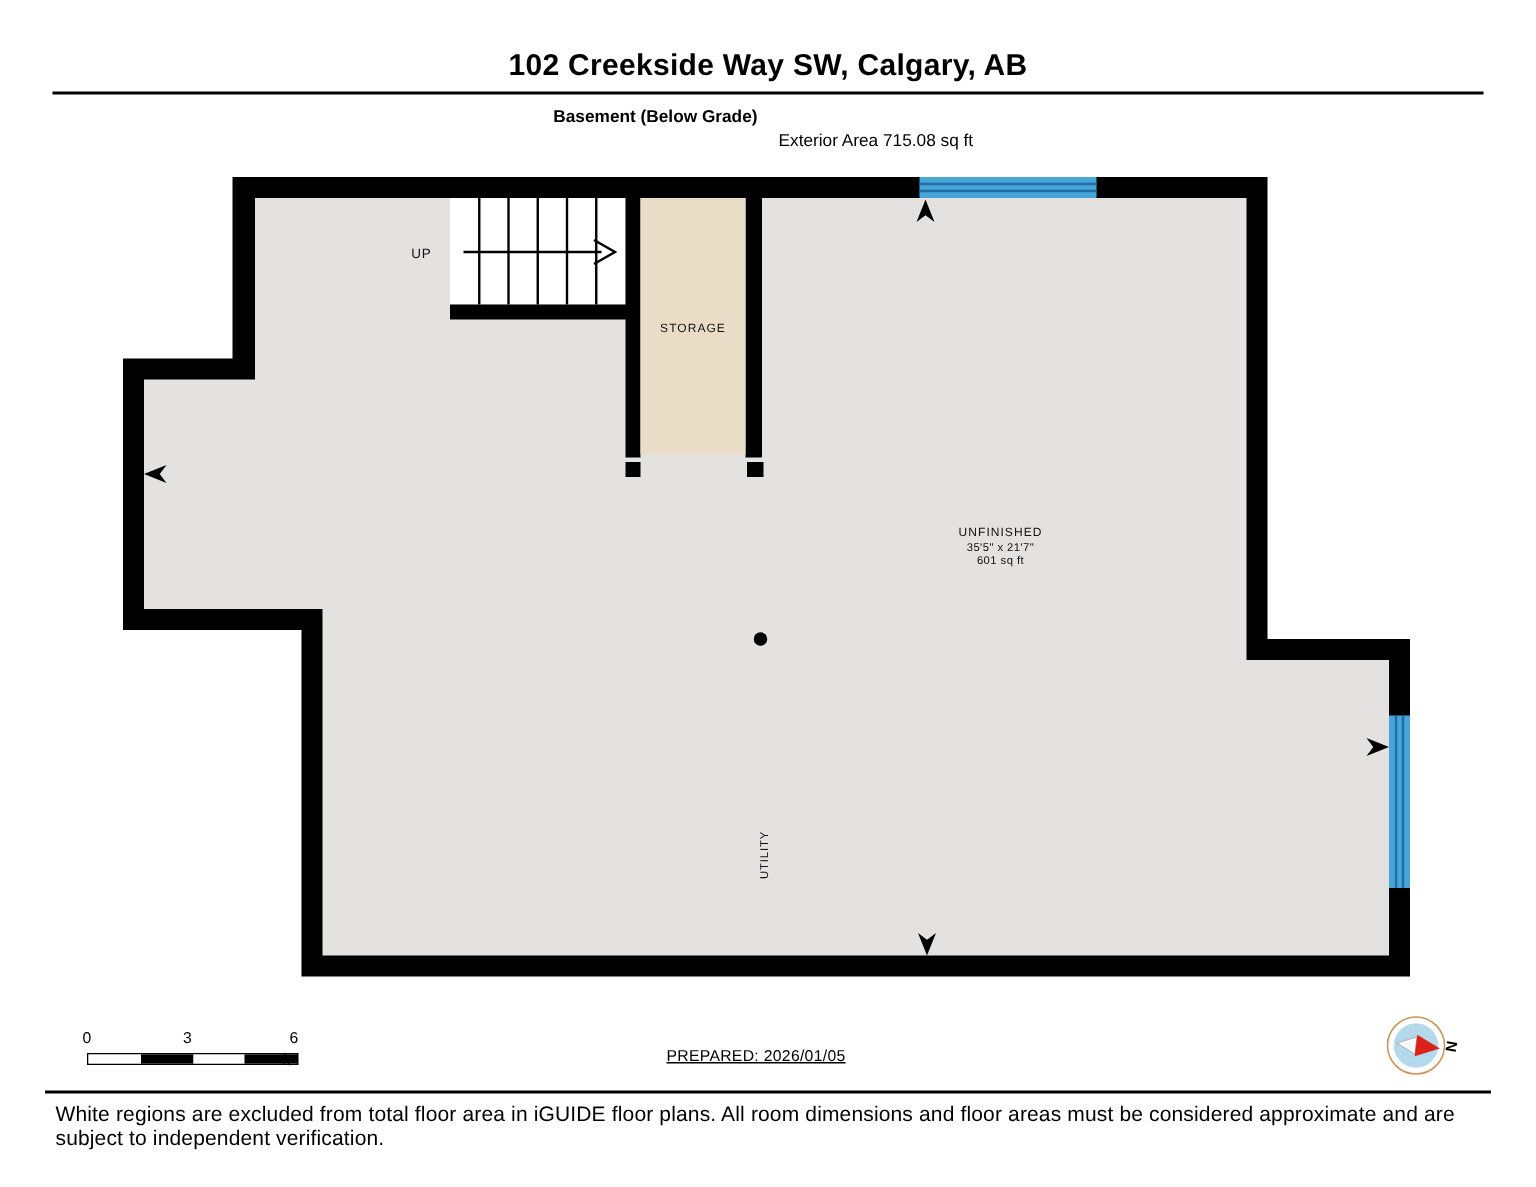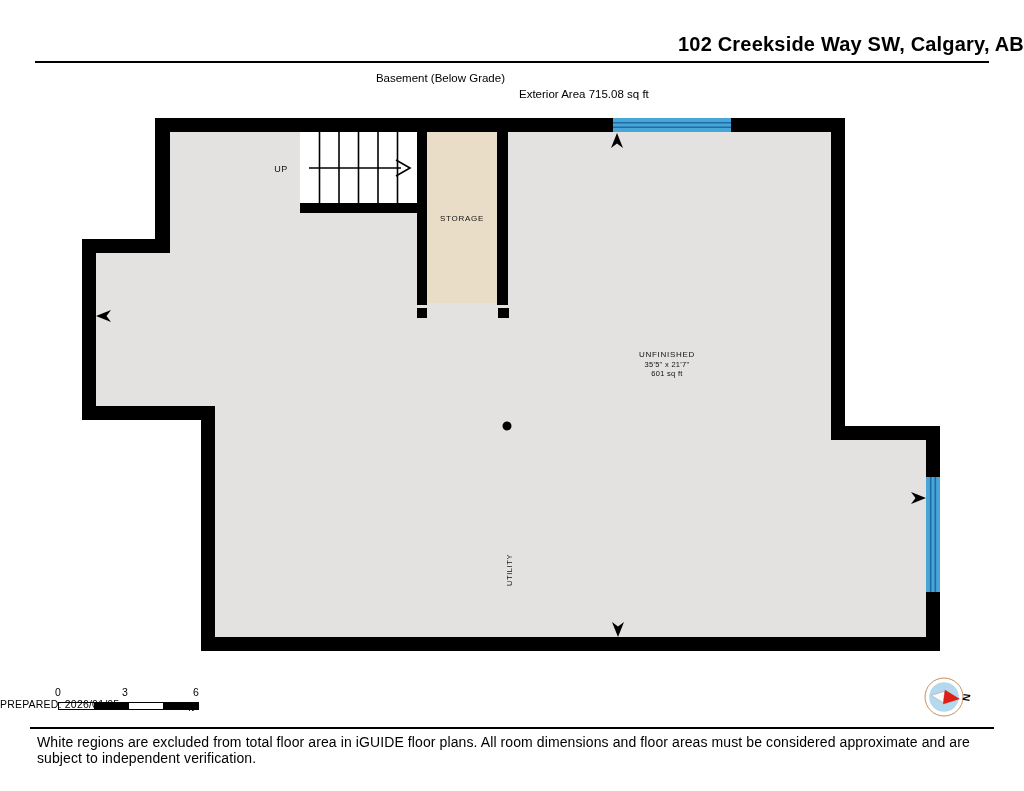--- a/index.html
+++ b/index.html
@@ -8,21 +8,21 @@
   .page {
     position: relative;
     width: 1024px;
     height: 791px;
     background: #fff;
     overflow: hidden;
   }
   .title {
     position: absolute;
     top: 33px; left: 0; right: 0;
-    text-align: right;
+    text-align: center;
     font-size: 20px;
     font-weight: bold;
     letter-spacing: 0.2px;
   }
   .title-rule {
     position: absolute;
     top: 61px; left: 35px; right: 35px;
     height: 2px;
     background: #000;
   }
@@ -30,21 +30,21 @@
     position: absolute;
     top: 70px; left: 0; right: 0;
     display: flex;
     font-size: 11.5px;
     line-height: 17px;
   }
   .subtitle .col-left {
     width: 50%;
     text-align: right;
     padding-right: 7px;
-    font-weight: normal;
+    font-weight: bold;
   }
   .subtitle .col-right {
     width: 50%;
     text-align: left;
     padding-left: 7px;
     margin-top: 16px;
   }
   svg.plan-svg {
     position: absolute;
     top: 0; left: 0;
@@ -75,22 +75,24 @@
   .seg.w { background: #fff; }
   .seg.b { background: #000; }
   .scale-unit {
     position: absolute;
     left: 188px; top: 701px;
     font-size: 10.5px;
   }
   .prepared {
     position: absolute;
     top: 698px; left: 0; right: 16px;
+    text-align: center;
     font-size: 10.5px;
     letter-spacing: 0.2px;
+    text-decoration: underline;
   }
   .compass {
     position: absolute;
     left: 921px; top: 675px;
     width: 48px; height: 46px;
   }
   .compass-n {
     position: absolute;
     left: 963px; top: 692px;
     font-size: 10px;

